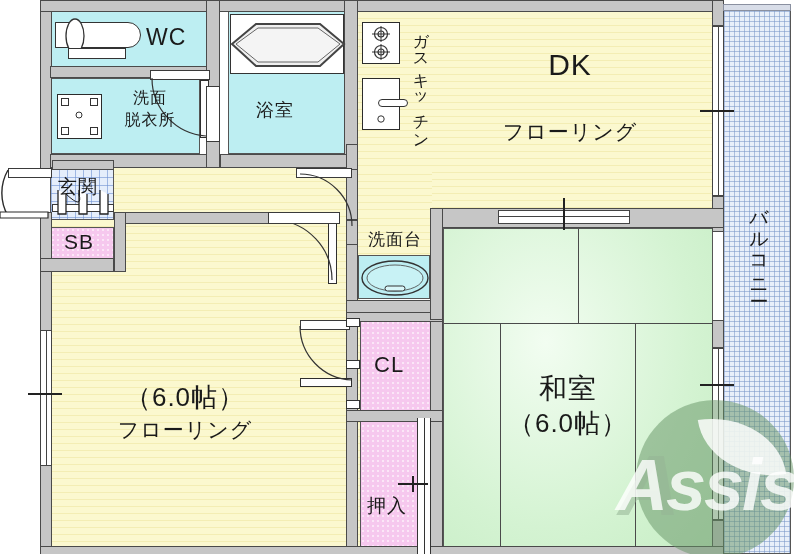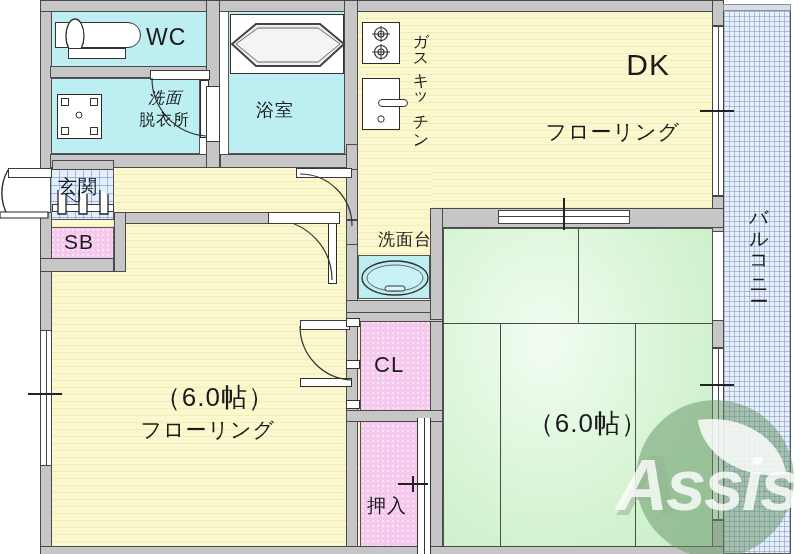--- a/index.html
+++ b/index.html
@@ -43,21 +43,21 @@
   .leaf{background:#fdfdfd;border:1px solid #2e2e2e;}
 
   
   .lbl{color:#1a1a1a;white-space:nowrap;letter-spacing:1px;}
   .lbl-room{font-size:23px;}
   .lbl-sz{font-size:22px;}
   .lbl-fin{font-size:17px;}
   .lbl-sm{font-size:16px;}
   .lbl-md{font-size:18px;}
   .vert{writing-mode:vertical-rl;text-orientation:upright;letter-spacing:2px;}
-  .ctr{text-align:right;}
+  .ctr{text-align:center;}
 
   
   .fix{background:#ffffff;border:1px solid #333;}
   .fix-box{background:#ffffff;border:1.5px solid #2b2b2b;}
 
   
   #wm{position:absolute;left:616px;top:392px;width:190px;height:170px;
       pointer-events:none;}
   #wm .disc{position:absolute;left:20px;top:8px;width:158px;height:158px;
       border-radius:50%;background:rgba(104,150,104,.52);}
@@ -269,21 +269,21 @@
 
   <svg class="abs" style="left:54px;top:188px;width:58px;height:34px;">
     <path d="M4,2 L4,26 L12,26 L12,6" fill="#fff" stroke="#222" stroke-width="1.3"></path>
     <path d="M25,2 L25,26 L33,26 L33,6" fill="#fff" stroke="#222" stroke-width="1.3"></path>
     <path d="M46,2 L46,26 L54,26 L54,6" fill="#fff" stroke="#222" stroke-width="1.3"></path>
     <path d="M12,6 Q29,22 25,6" fill="none" stroke="#222" stroke-width="1"></path>
   </svg>
 
   <div class="abs lbl lbl-room" style="left:146px;top:24px;">WC</div>
 
-  <div class="abs lbl lbl-sm ctr" style="left:118px;top:88px;width:64px;font-style:italic;">洗面</div>
+  <div class="abs lbl lbl-sm ctr" style="left:118px;top:88px;width:64px;">洗面</div>
   <div class="abs lbl lbl-sm ctr" style="left:110px;top:110px;width:80px;">脱衣所</div>
 
   <div class="abs lbl lbl-md" style="left:256px;top:98px;">浴室</div>
 
   <div class="abs lbl lbl-sm vert" style="left:410px;top:22px;height:130px;">ガスキッチン</div>
 
   <div class="abs lbl lbl-room ctr" style="left:470px;top:48px;width:200px;font-size:30px;">DK</div>
   <div class="abs lbl lbl-fin ctr" style="left:460px;top:118px;width:220px;font-size:21px;">フローリング</div>
 
   <div class="abs lbl lbl-sm" style="left:58px;top:174px;font-size:19px;">玄関</div>
@@ -292,20 +292,21 @@
 
   <div class="abs lbl lbl-sz ctr" style="left:95px;top:380px;width:180px;font-size:26px;">（6.0帖）</div>
   <div class="abs lbl lbl-fin ctr" style="left:95px;top:416px;width:180px;font-size:21px;">フローリング</div>
 
   <div class="abs lbl lbl-sm ctr" style="left:358px;top:228px;width:74px;font-size:17px;">洗面台</div>
 
   <div class="abs lbl lbl-md" style="left:374px;top:352px;font-size:22px;">CL</div>
 
   <div class="abs lbl lbl-sm" style="left:367px;top:493px;font-size:19px;">押入</div>
 
+  <div class="abs lbl lbl-room ctr" style="left:498px;top:370px;width:140px;font-size:28px;">和室</div>
   <div class="abs lbl lbl-sz ctr" style="left:488px;top:406px;width:160px;font-size:26px;">（6.0帖）</div>
 
   <div class="abs lbl lbl-sm vert" style="left:746px;top:196px;height:140px;font-size:19px;">バルコニー</div>
 
   <div id="wm">
     <div class="disc"></div>
     <div class="leafc"></div>
     <div class="txtA">A</div>
     <div class="txt">Assist</div>
   </div>

